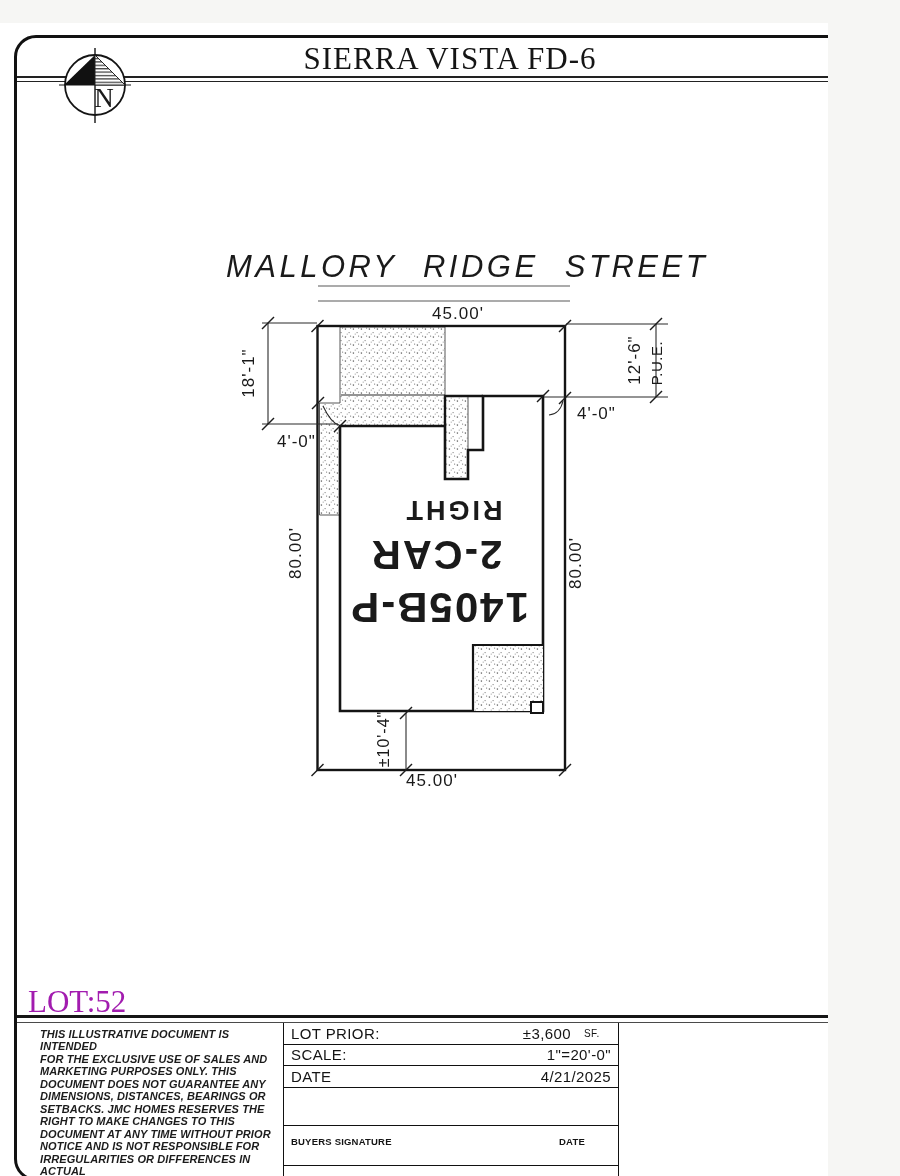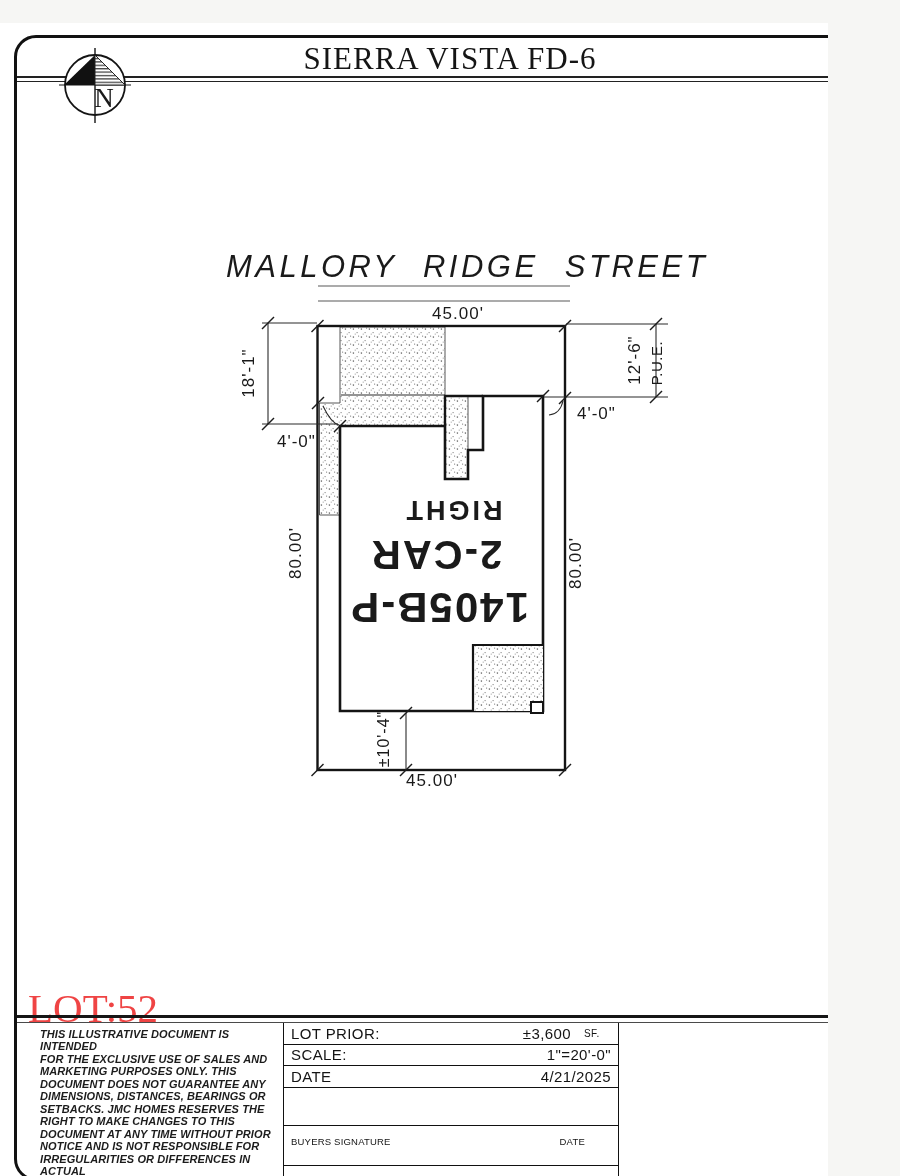--- a/index.html
+++ b/index.html
@@ -9,36 +9,36 @@
          border:3.5px solid #111;border-radius:22px;box-sizing:border-box;}
   .hrule{position:absolute;left:17px;width:862px;background:#222;}
   .title{position:absolute;left:0;top:18px;width:900px;text-align:center;
          font-family:"Liberation Serif",serif;font-size:31px;letter-spacing:1px;color:#151515;}
   .codes{position:absolute;left:731px;top:62px;font-size:18.5px;line-height:27px;color:#161616;}
   .svgwrap{position:absolute;left:0;top:0;width:900px;height:1176px;}
   svg text{fill:#1a1a1a;}
   .draft{font-family:"Liberation Sans",sans-serif;}
   
   .lot-label{position:absolute;left:28px;top:961px;font-family:"Liberation Serif",serif;
-             font-size:41px;color:#ef4444;}
+             font-size:31px;color:#a21caf;}
   .addr{position:absolute;left:173px;top:961px;font-size:30px;color:#111;white-space:nowrap;}
   .addr .ser{font-family:"Liberation Serif",serif;}
   .addr .drf{font-family:"Liberation Sans",sans-serif;font-size:28px;letter-spacing:1px;word-spacing:9px;}
   .rule-thick{position:absolute;left:17px;top:991.5px;width:862px;height:3.6px;background:#161616;}
   .rule-thin{position:absolute;left:17px;top:998.6px;width:862px;height:1.3px;background:#4a4a4a;}
   .disclaimer{position:absolute;left:40px;top:1005px;width:248px;
               font-size:11px;line-height:12.45px;font-weight:700;color:#1c1c1c;
               white-space:pre-line;letter-spacing:.1px;font-style:italic;}
   .sigtable{position:absolute;left:283px;top:999.5px;width:336px;box-sizing:border-box;
             border-left:1.7px solid #111;border-right:1.7px solid #111;}
   .trow{box-sizing:border-box;border-bottom:1.6px solid #111;display:flex;align-items:center;
         padding:0 7px;font-size:15px;letter-spacing:.4px;color:#141414;}
   .trow .lbl{flex:1;}
   .trow .sfx{margin-left:13px;width:27px;font-size:10px;}
-  .sigrow{align-items:flex-start;padding-top:10px;font-size:9.5px;letter-spacing:.2px;}
+  .sigrow{align-items:flex-start;padding-top:10px;font-size:9.5px;letter-spacing:.2px;font-weight:bold;}
   .sigrow .dt{margin-left:auto;margin-right:26px;}
   .file-note{position:absolute;left:26px;top:1158px;font-size:13px;font-weight:700;
              letter-spacing:.4px;color:#222;word-spacing:3px;}
 </style>
 </head>
 <body>
 
 <div class="page">
 
   <div class="frame"></div>

